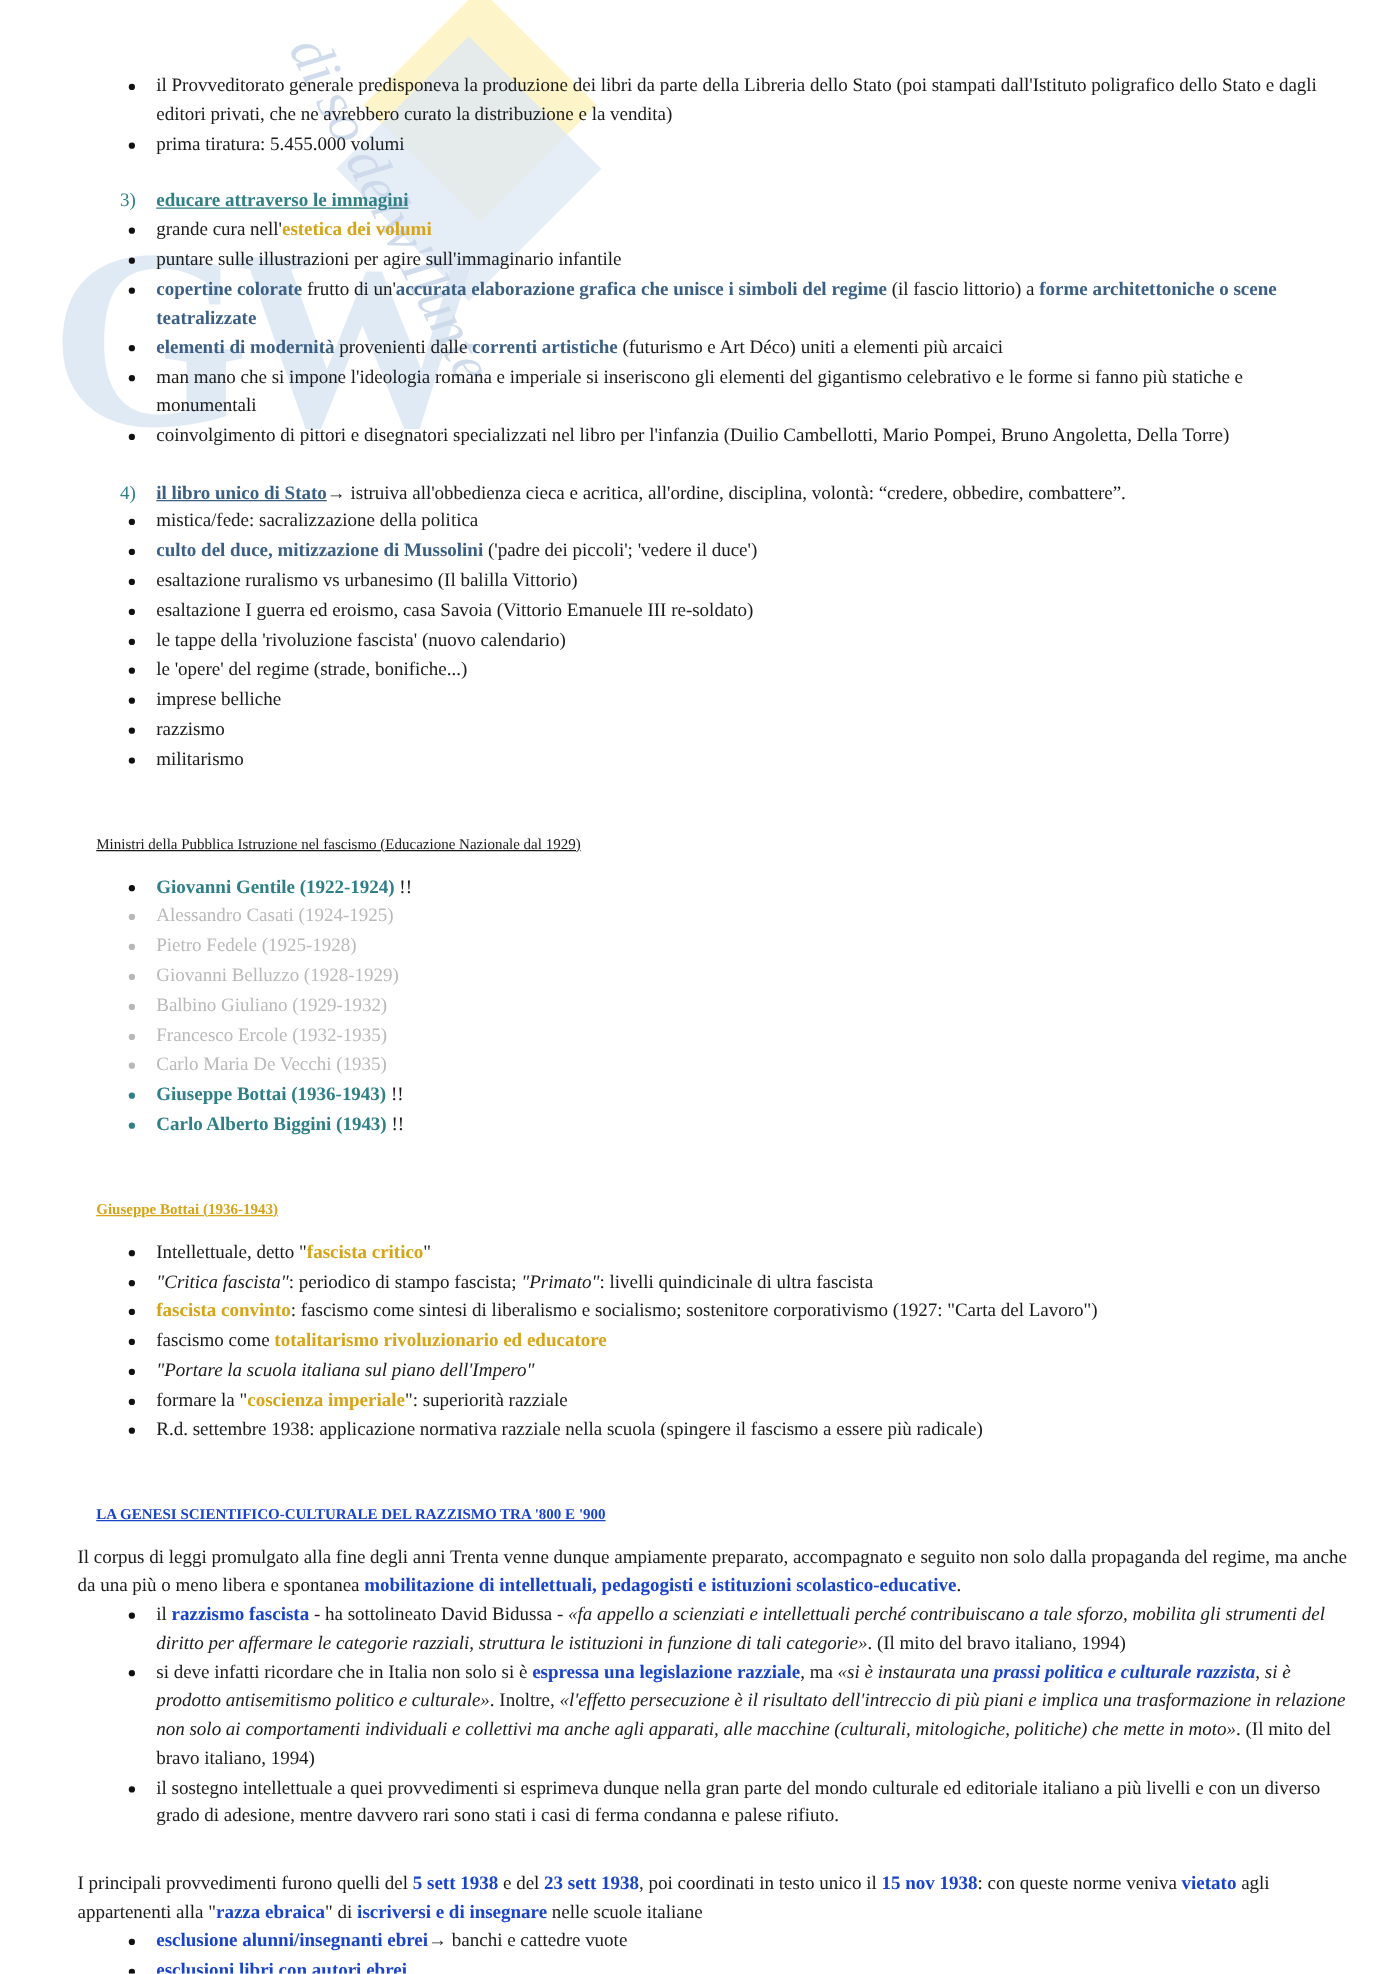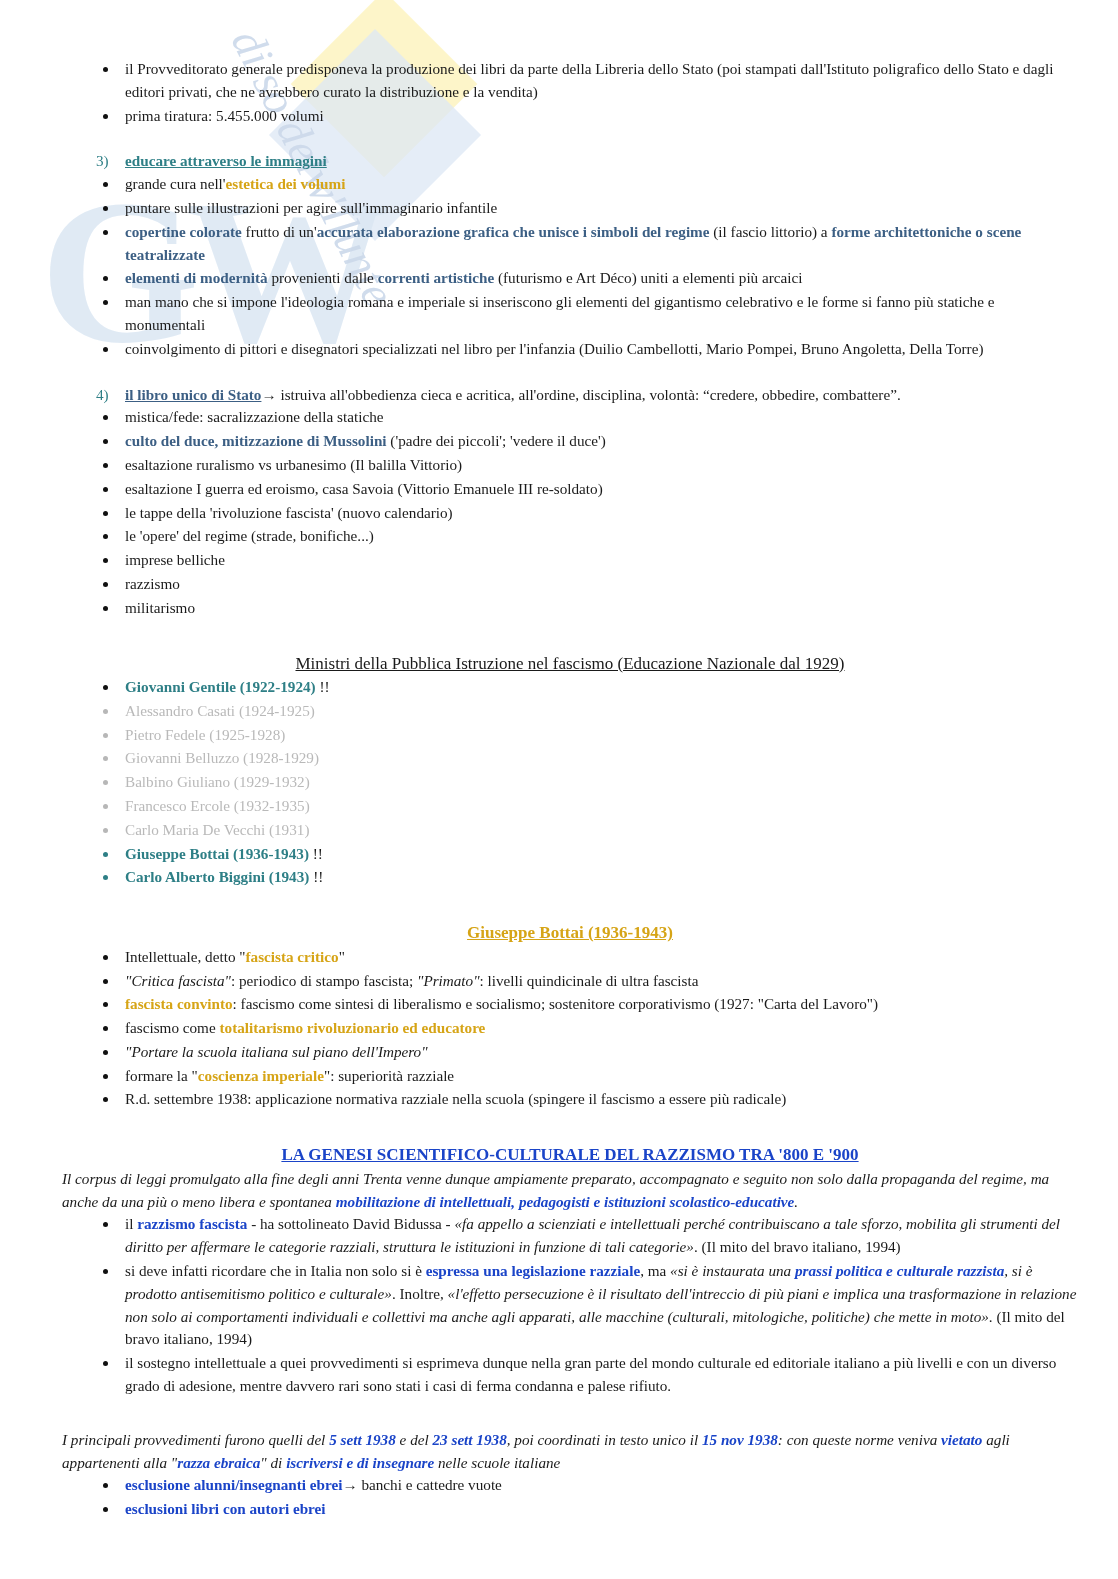--- a/index.html
+++ b/index.html
@@ -108,38 +108,37 @@
     margin: 0;
   }
   .numitem .num {
     position: absolute;
     left: 34px;
     top: 0;
     color: #2e7f86;
   }
 
   .sec-head {
-    margin: 0;
+    margin: 15px;
     padding: 0;
-    font-size: 17px;
-    text-align: center;
+    font-size: 12px;
   }
   .u { text-decoration: underline; }
   .bld { font-weight: 700; }
   .ital { font-style: italic; }
 
   .c-teal  { color: #2e7f86; }
   .c-steel { color: #3c5f84; }
   .c-gold  { color: #d6a416; }
   .c-gray  { color: #b9b9b9; text-align: right; }
   .c-strongblue { color: #1a44c8; }
   .sp-m  { height: 22px; }
   .sp-l  { height: 30px; }
 
-  .para { margin: 0; font-style: italic; }
+  .para { margin: 0; }
 </style>
 </head>
 <body>
 
 <div class="page">
 
   <div class="wm">
     <div class="wm-diamond"></div>
     <div class="wm-diamond2"></div>
     <div class="wm-letters">GW</div>
@@ -157,40 +156,40 @@
         <li class="bullet"><span>grande cura nell'</span><span class="c-gold bld">estetica dei volumi</span></li>
         <li class="bullet"><span>puntare sulle illustrazioni per agire sull'immaginario infantile</span></li>
         <li class="bullet"><span class="c-steel bld">copertine colorate</span><span> frutto di un'</span><span class="c-steel bld">accurata elaborazione grafica che unisce i simboli del regime</span><span> (il fascio littorio) a </span><span class="c-steel bld">forme architettoniche o scene teatralizzate</span></li>
         <li class="bullet"><span class="c-steel bld">elementi di modernità</span><span> provenienti dalle </span><span class="c-steel bld">correnti artistiche</span><span> (futurismo e Art Déco) uniti a elementi più arcaici</span></li>
         <li class="bullet"><span>man mano che si impone l'ideologia romana e imperiale si inseriscono gli elementi del gigantismo celebrativo e le forme si fanno più statiche e monumentali</span></li>
         <li class="bullet"><span>coinvolgimento di pittori e disegnatori specializzati nel libro per l'infanzia (Duilio Cambellotti, Mario Pompei, Bruno Angoletta, Della Torre)</span></li>
       </ul>
       <div class="sp-m"></div>
       <div class="numitem"><span class="num">4)</span><span class="c-steel bld u">il libro unico di Stato</span><span>→</span><span> istruiva all'obbedienza cieca e acritica, all'ordine, disciplina, volontà: “credere, obbedire, combattere”.</span></div>
       <ul class="b">
-        <li class="bullet"><span>mistica/fede: sacralizzazione della statiche</span></li>
+        <li class="bullet"><span>mistica/fede: sacralizzazione della politica</span></li>
         <li class="bullet"><span class="c-steel bld">culto del duce, mitizzazione di Mussolini</span><span> ('padre dei piccoli'; 'vedere il duce')</span></li>
         <li class="bullet"><span>esaltazione ruralismo vs urbanesimo (Il balilla Vittorio)</span></li>
         <li class="bullet"><span>esaltazione I guerra ed eroismo, casa Savoia (Vittorio Emanuele III re-soldato)</span></li>
         <li class="bullet"><span>le tappe della 'rivoluzione fascista' (nuovo calendario)</span></li>
         <li class="bullet"><span>le 'opere' del regime (strade, bonifiche...)</span></li>
         <li class="bullet"><span>imprese belliche</span></li>
         <li class="bullet"><span>razzismo</span></li>
         <li class="bullet"><span>militarismo</span></li>
       </ul>
       <div class="sp-l"></div>
       <div class="sec-head"><span class="u">Ministri della Pubblica Istruzione nel fascismo (Educazione Nazionale dal 1929)</span></div>
       <ul class="b">
         <li class="bullet"><span class="c-teal bld">Giovanni Gentile (1922-1924)</span><span> !!</span></li>
         <li class="bullet dim"><span class="c-gray">Alessandro Casati (1924-1925)</span></li>
         <li class="bullet dim"><span class="c-gray">Pietro Fedele (1925-1928)</span></li>
         <li class="bullet dim"><span class="c-gray">Giovanni Belluzzo (1928-1929)</span></li>
         <li class="bullet dim"><span class="c-gray">Balbino Giuliano (1929-1932)</span></li>
         <li class="bullet dim"><span class="c-gray">Francesco Ercole (1932-1935)</span></li>
-        <li class="bullet dim"><span class="c-gray">Carlo Maria De Vecchi (1931)</span></li>
+        <li class="bullet dim"><span class="c-gray">Carlo Maria De Vecchi (1935)</span></li>
         <li class="bullet teal"><span class="c-teal bld">Giuseppe Bottai (1936-1943)</span><span> !!</span></li>
         <li class="bullet teal"><span class="c-teal bld">Carlo Alberto Biggini (1943)</span><span> !!</span></li>
       </ul>
       <div class="sp-l"></div>
       <div class="sec-head"><span class="c-gold bld u">Giuseppe Bottai (1936-1943)</span></div>
       <ul class="b">
         <li class="bullet"><span>Intellettuale, detto "</span><span class="c-gold bld">fascista critico</span><span>"</span></li>
         <li class="bullet"><span class="ital">"Critica fascista"</span><span>: periodico di stampo fascista; </span><span class="ital">"Primato"</span><span>: livelli quindicinale di ultra fascista</span></li>
         <li class="bullet"><span class="c-gold bld">fascista convinto</span><span>: fascismo come sintesi di liberalismo e socialismo; sostenitore corporativismo (1927: "Carta del Lavoro")</span></li>
         <li class="bullet"><span>fascismo come </span><span class="c-gold bld">totalitarismo rivoluzionario ed educatore</span></li>

